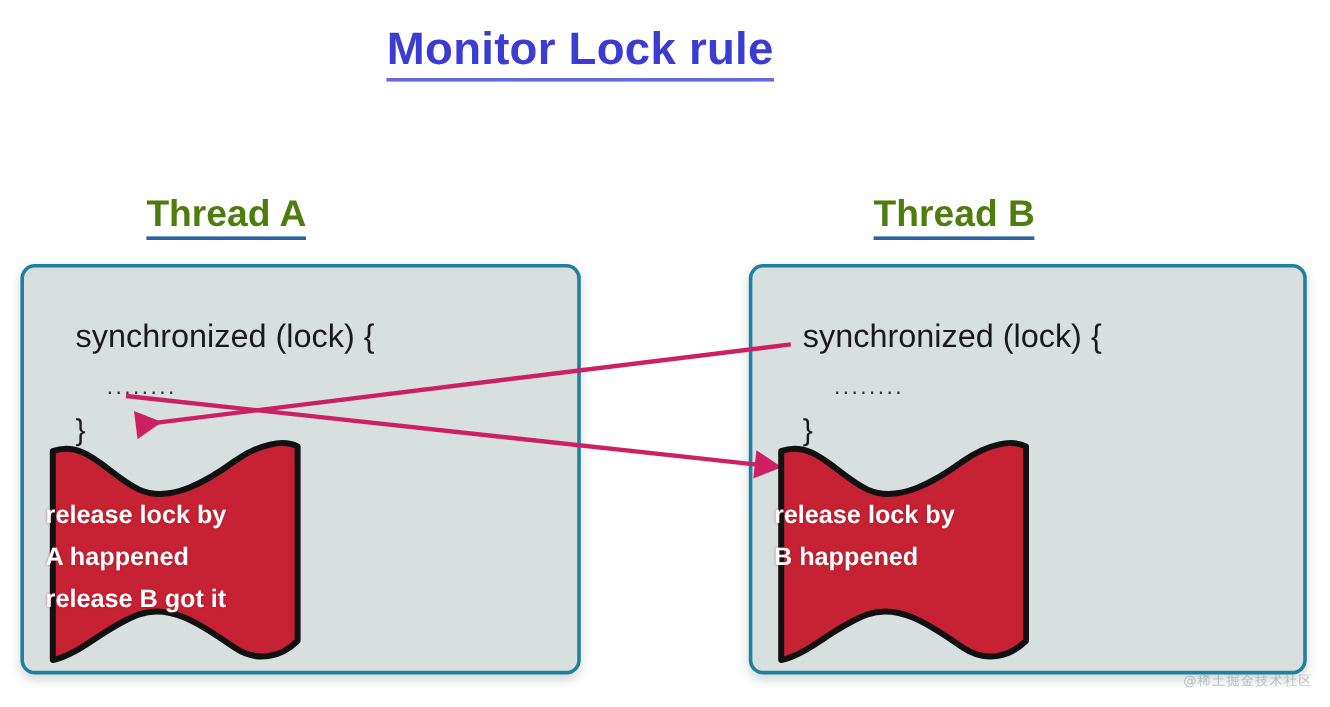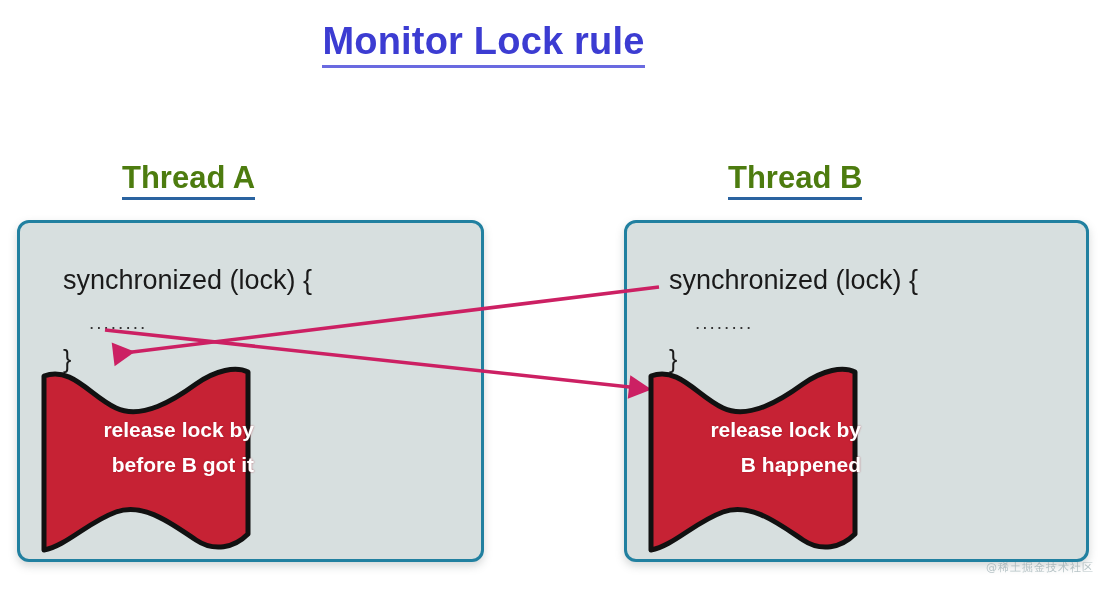--- a/index.html
+++ b/index.html
@@ -92,21 +92,21 @@
   
   .flag {
     position: absolute;
   }
   #flag-a { left: 38px;  top: 362px; width: 216px; height: 198px; }
   #flag-b { left: 645px; top: 362px; width: 216px; height: 198px; }
   .flag-text {
     position: absolute;
     left: 0;
     width: 100%;
-    text-align: right;
+    text-align: left;
     color: #ffffff;
     font-size: 21px;
     font-weight: bold;
     line-height: 35px;
     text-shadow: 0 0 2px rgba(160,20,35,0.65);
   }
   #flag-a .flag-text { top: 50px; }
   #flag-b .flag-text { top: 50px; }
 
   
@@ -175,21 +175,22 @@
                C 104,58 136,38 158,22
                C 178,8 198,4 210,10
                L 210,172
                C 196,186 176,190 158,178
                C 134,162 106,140 78,150
                C 50,160 28,184 6,188
                Z" fill="#c62234" stroke="#111111" stroke-width="5" stroke-linejoin="round"></path>
     </svg>
     <div class="flag-text">
       <div>release lock by</div>
-      <div>before B got it</div>
+      <div>A happened</div>
+      <div>release B got it</div>
     </div>
   </div>
 
   <div class="flag" id="flag-b">
     <svg width="216" height="198" viewBox="0 0 216 198">
       <path d="M6,14
                C 34,4 52,34 78,46
                C 104,58 136,38 158,22
                C 178,8 198,4 210,10
                L 210,172

